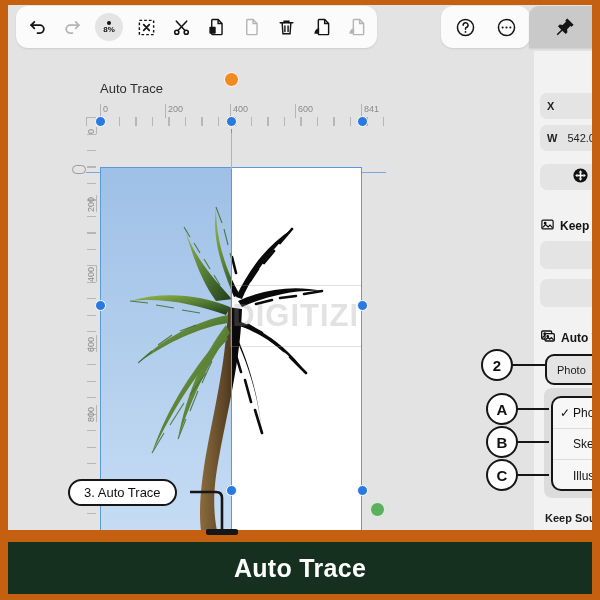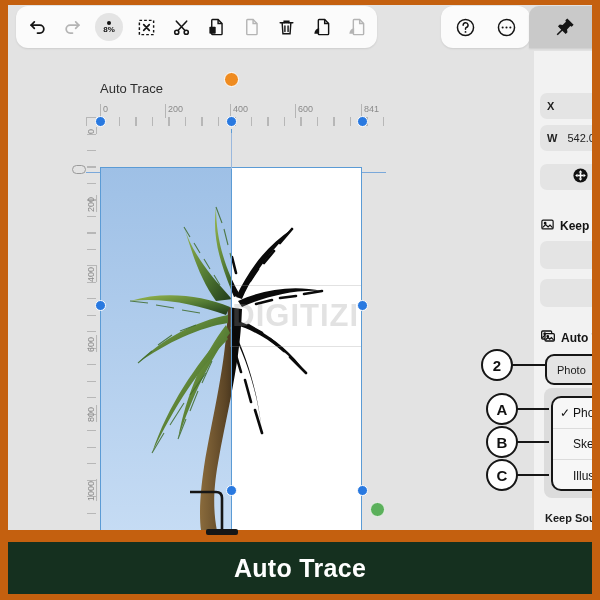--- a/index.html
+++ b/index.html
@@ -692,18 +692,21 @@
   <div class="ann-line" style="left:517px; top:474px; width:32px;"></div>
   <div class="ann-circle" style="left:486px; top:459px;">
     <span>C</span>
   </div>
 
   <svg class="callout-path" style="left:0; top:0; width:600px; height:600px;">
     <path d="M190 492 H216 Q222 492 222 498 V533" fill="none" stroke="#161616" stroke-width="2.6"></path>
     <rect x="206" y="529" width="32" height="6" rx="2" fill="#161616"></rect>
   </svg>
 
+  <div class="callout" style="left:68px; top:479px;">
+    <span>3.  Auto Trace</span>
+  </div>
 
   <div class="banner">
     <span>Auto Trace</span>
   </div>
 
 </div>
 
 </body></html>

